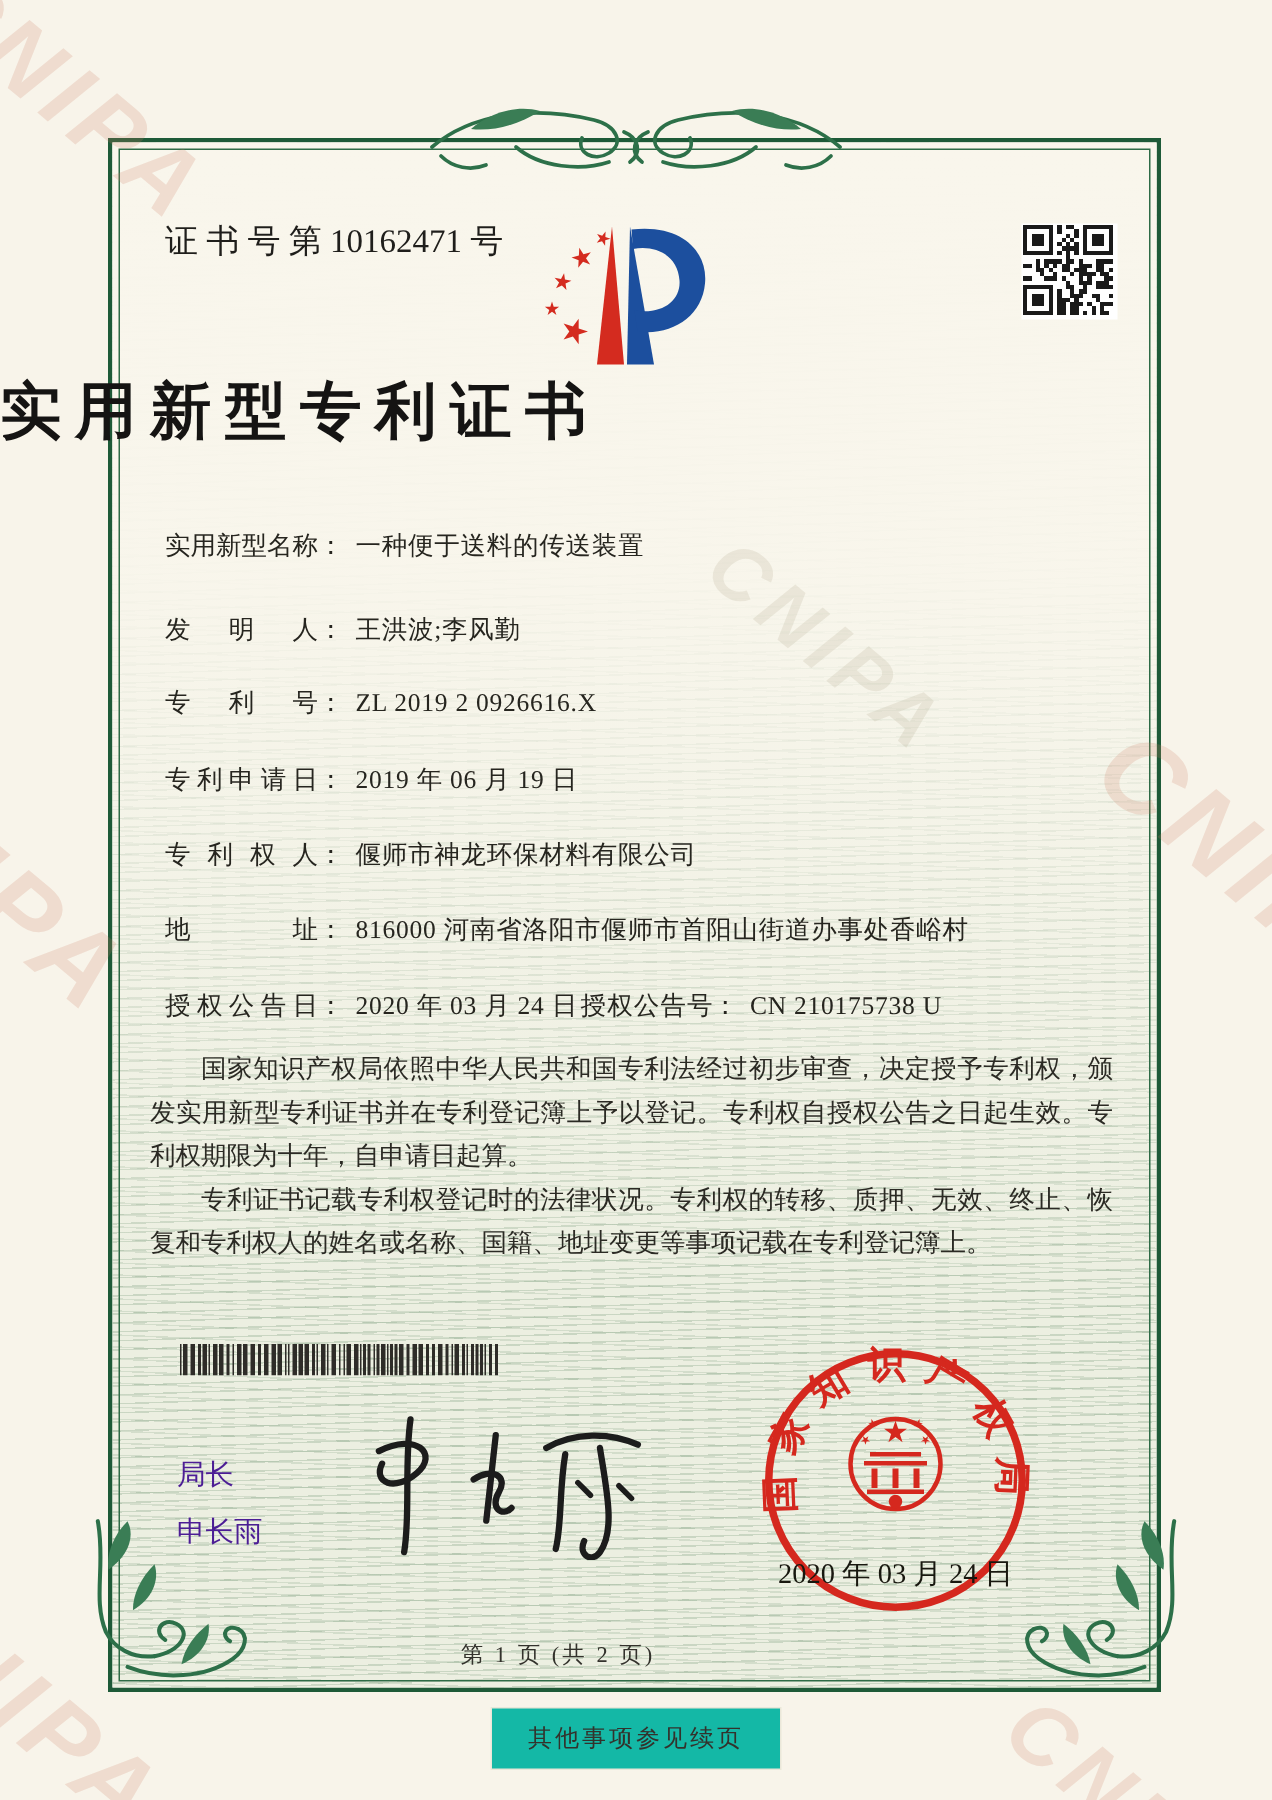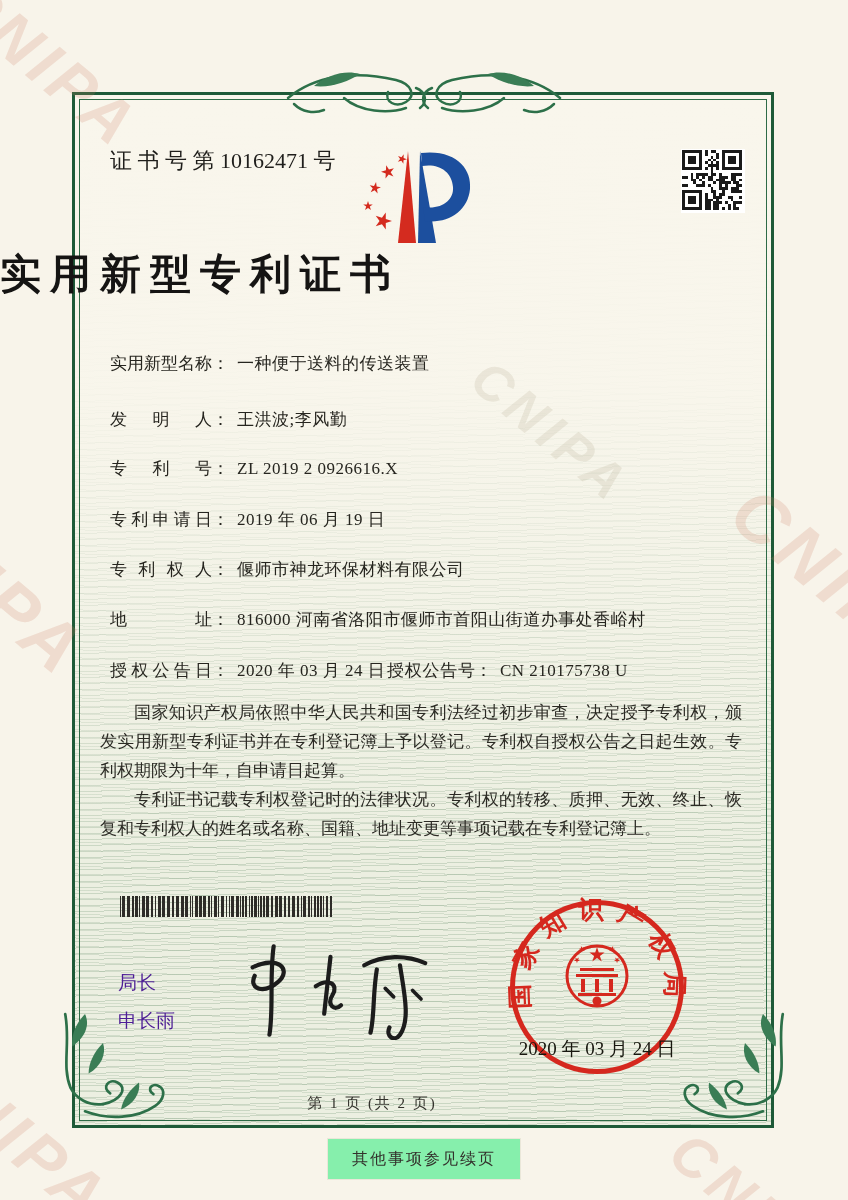--- a/index.html
+++ b/index.html
@@ -79,21 +79,21 @@
   .seal-date{
     position:absolute;left:502px;top:1036px;width:190px;text-align:center;
     font-size:19px;color:#18170f;z-index:6;white-space:nowrap;
   }
   .page-info{
     position:absolute;left:0;top:1094px;width:744px;text-align:center;
     font-size:15px;color:#33322c;letter-spacing:2px;
   }
   .note-box{
     position:absolute;left:328px;top:1139px;width:192px;height:40px;z-index:4;
-    background:#86efac;display:flex;align-items:center;justify-content:center;
+    background:#14b8a6;display:flex;align-items:center;justify-content:center;
     font-size:16px;color:#33322c;letter-spacing:2px;box-shadow:0 0 0 1px rgba(210,205,185,.35);
   }
 </style>
 </head>
 <body>
 
 <div class="sheet">
 
   <svg width="0" height="0" style="position:absolute" aria-hidden="true">
     <defs>

